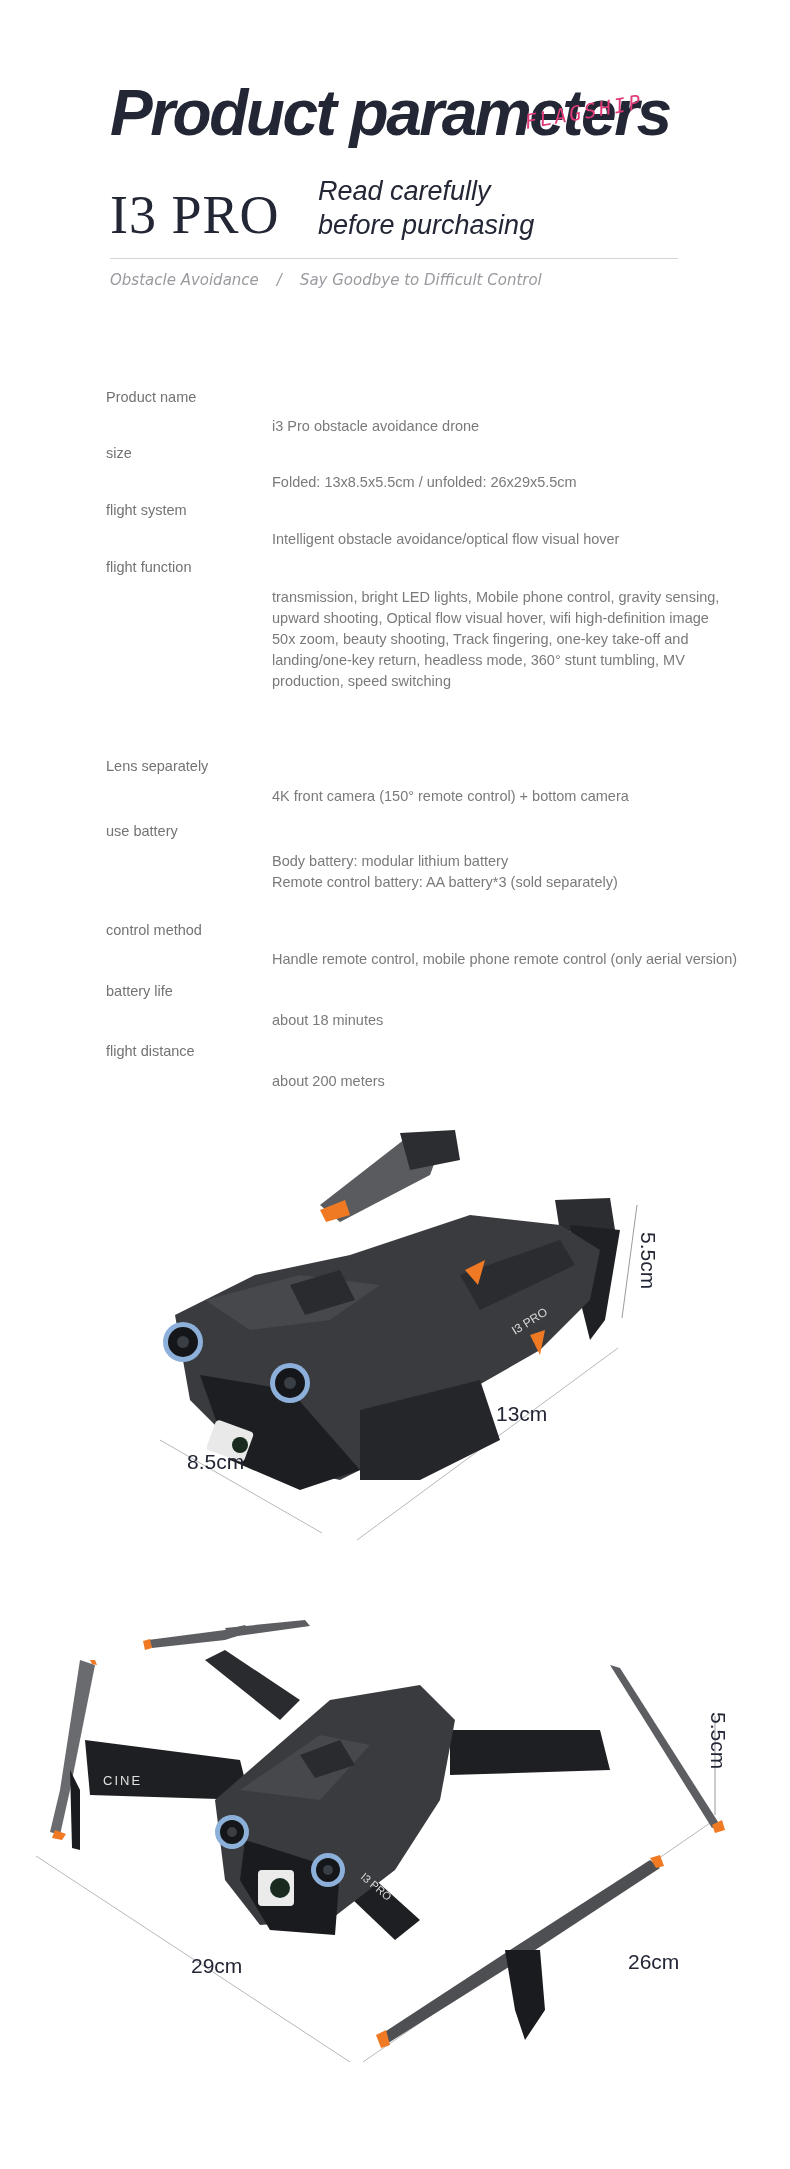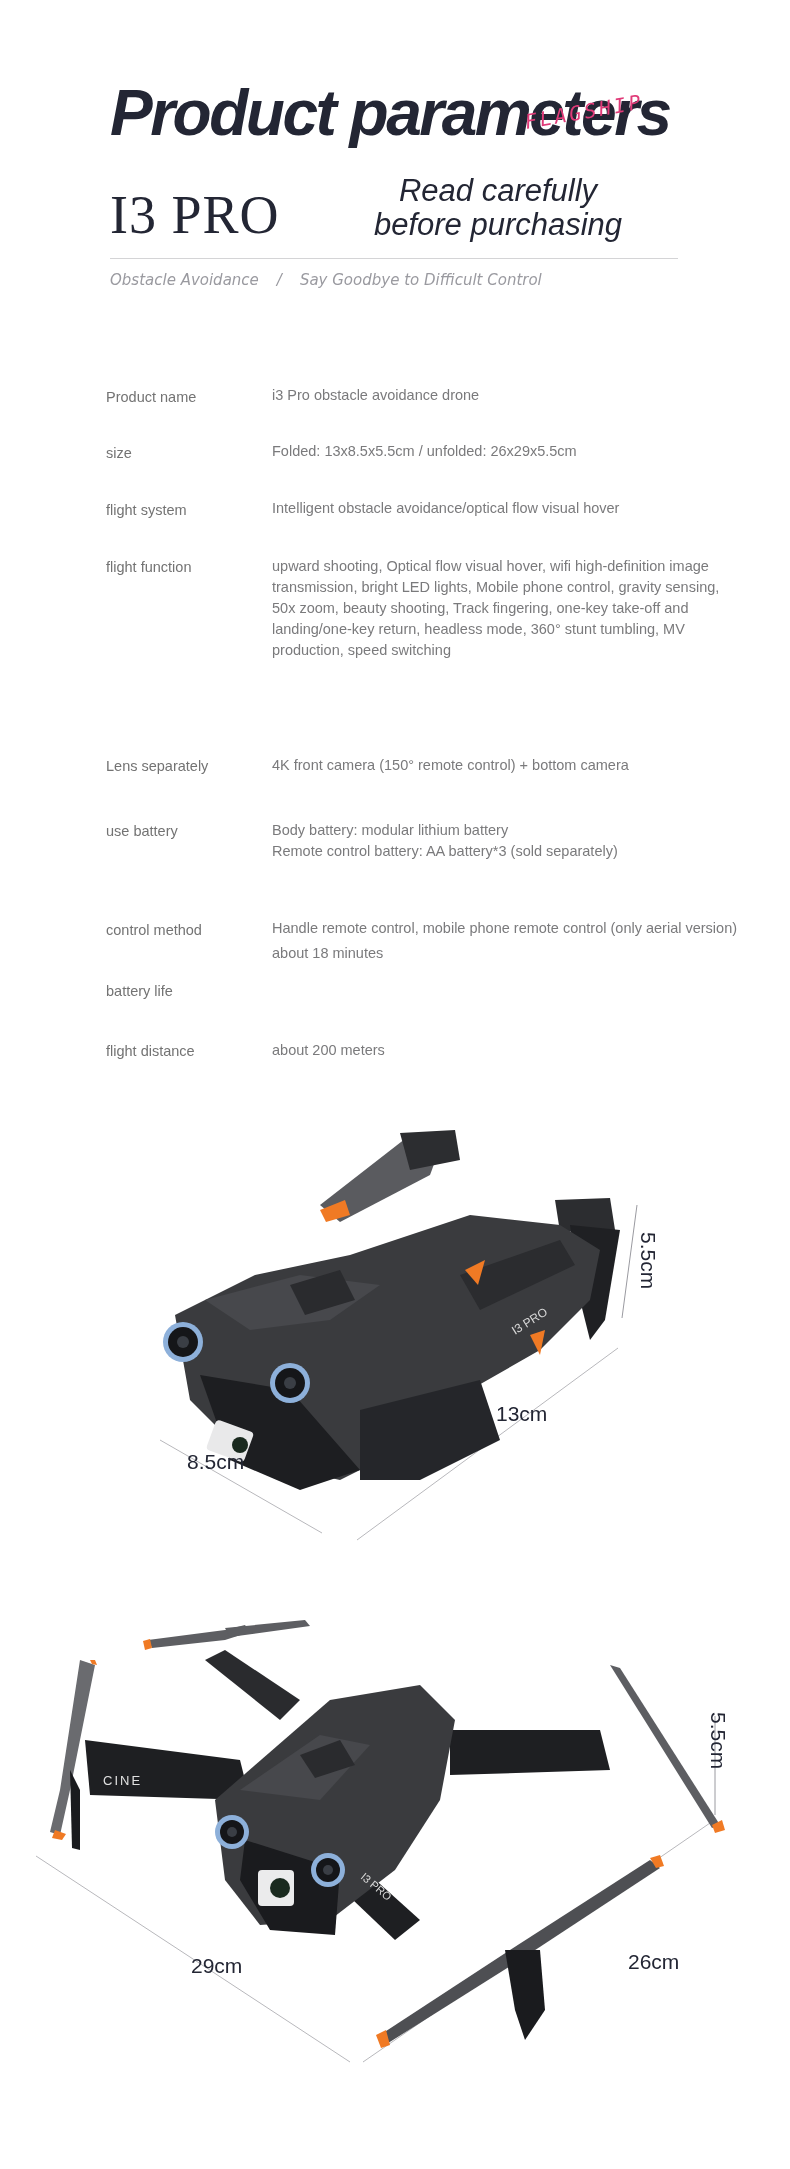--- a/index.html
+++ b/index.html
@@ -3,28 +3,28 @@
 <meta charset="utf-8">
 <style>
   * { margin: 0; padding: 0; box-sizing: border-box; }
   html, body { width: 790px; background: #ffffff; }
   body { height: 2169px; position: relative; overflow: hidden; font-family: "Liberation Sans", sans-serif; color: #222634; }
 
   .header { position: absolute; left: 0; top: 0; width: 790px; height: 300px; }
   .main-title { position: absolute; left: 110px; top: 76px; font-family: "Liberation Sans", sans-serif; font-weight: 700; font-style: italic; font-size: 64px; letter-spacing: -2.5px; color: #232634; white-space: nowrap; }
   .flagship { position: absolute; left: 527px; top: 110px; font-family: "DejaVu Sans Mono", monospace; font-style: italic; font-size: 20px; letter-spacing: 3px; color: #e03a78; transform: rotate(-10deg); transform-origin: left bottom; white-space: nowrap; }
   .model-name { position: absolute; left: 110px; top: 184px; font-family: "Liberation Serif", serif; font-size: 54px; color: #232634; letter-spacing: 1px; white-space: nowrap; }
-  .read-carefully { position: absolute; right: 112px; top: 174px; width: 360px; text-align: center; font-family: "Liberation Sans", sans-serif; font-style: italic; font-size: 31px; line-height: 34px; color: #232634; }
+  .read-carefully { position: absolute; right: 112px; top: 174px; width: 360px; text-align: left; font-family: "Liberation Sans", sans-serif; font-style: italic; font-size: 27px; line-height: 34px; color: #232634; }
   .divider { position: absolute; left: 110px; top: 258px; width: 568px; height: 1px; background: #d4d4d6; }
   .tagline { position: absolute; left: 110px; top: 271px; font-family: "DejaVu Sans", sans-serif; font-style: italic; font-size: 15px; color: #9a9aa0; white-space: nowrap; }
   .tagline .sep { display: inline-block; margin: 0 18px; }
 
   .params { position: absolute; left: 0; top: 0; width: 790px; }
   .param-label { position: absolute; left: 106px; font-size: 14.5px; color: #737373; white-space: nowrap; }
-  .param-value { position: absolute; left: 272px; font-size: 14.5px; line-height: 21px; color: #7a7a7c; width: 480px; }
+  .param-value { position: absolute; left: 272px; font-size: 14.5px; line-height: 21px; color: #7a7a7c; width: 480px; margin-top: 31px; }
   .param-value.nowrap { white-space: nowrap; width: auto; }
 
   .figure { position: absolute; left: 0; width: 790px; }
   .dim-label { position: absolute; font-size: 21px; color: #232634; white-space: nowrap; }
   .dim-label.vertical { transform: rotate(90deg); transform-origin: left top; }
   svg { display: block; }
 </style>
 </head>
 <body>
 
@@ -51,22 +51,22 @@
     <div class="param-label" style="top:445px">size</div>
     <div class="param-value nowrap" style="top:441px">Folded: 13x8.5x5.5cm / unfolded: 26x29x5.5cm</div>
   </div>
   <div>
     <div class="param-label" style="top:502px">flight system</div>
     <div class="param-value nowrap" style="top:498px">Intelligent obstacle avoidance/optical flow visual hover</div>
   </div>
   <div>
     <div class="param-label" style="top:559px">flight function</div>
     <div class="param-value" style="top:556px">
+      <div>transmission, bright LED lights, Mobile phone control, gravity sensing,</div>
       <div>upward shooting, Optical flow visual hover, wifi high-definition image</div>
-      <div>transmission, bright LED lights, Mobile phone control, gravity sensing,</div>
       <div>50x zoom, beauty shooting, Track fingering, one-key take-off and</div>
       <div>landing/one-key return, headless mode, 360° stunt tumbling, MV</div>
       <div>production, speed switching</div>
     </div>
   </div>
   <div>
     <div class="param-label" style="top:758px">Lens separately</div>
     <div class="param-value nowrap" style="top:755px">4K front camera (150° remote control) + bottom camera</div>
   </div>
   <div>
@@ -75,21 +75,21 @@
       <div>Body battery: modular lithium battery</div>
       <div>Remote control battery: AA battery*3 (sold separately)</div>
     </div>
   </div>
   <div>
     <div class="param-label" style="top:922px">control method</div>
     <div class="param-value nowrap" style="top:918px">Handle remote control, mobile phone remote control (only aerial version)</div>
   </div>
   <div>
     <div class="param-label" style="top:983px">battery life</div>
-    <div class="param-value nowrap" style="top:943px">about 18 minutes</div>
+    <div class="param-value nowrap" style="top:979px">about 18 minutes</div>
   </div>
   <div>
     <div class="param-label" style="top:1043px">flight distance</div>
     <div class="param-value nowrap" style="top:1040px">about 200 meters</div>
   </div>
 </div>
 
 <div class="figure" style="top:1120px; height:440px">
   <svg width="790" height="440" viewBox="0 1120 790 440">
 

